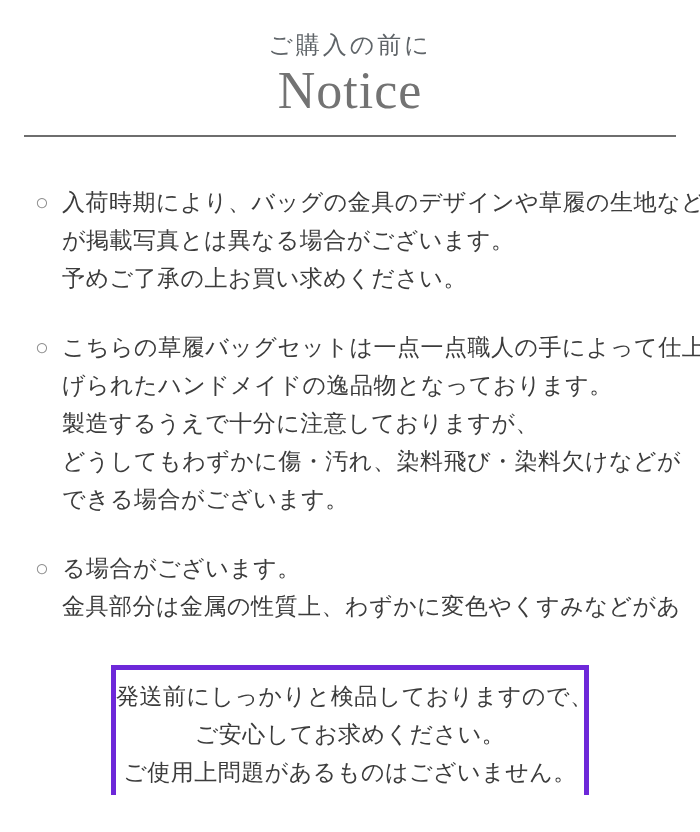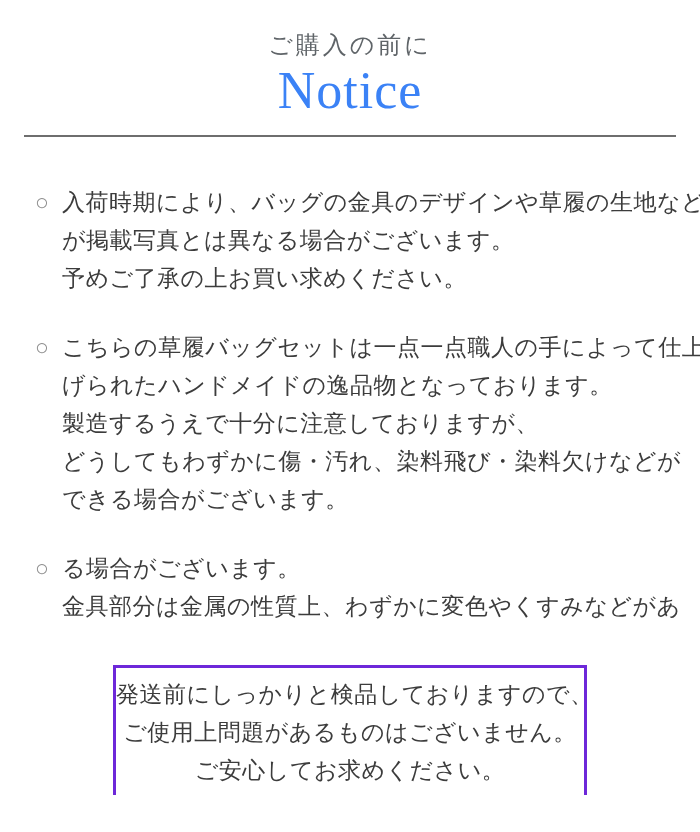--- a/index.html
+++ b/index.html
@@ -25,21 +25,21 @@
     line-height: 28px;
     letter-spacing: 3px;
     color: #5f6468;
   }
   .title {
     font-family: "Liberation Serif", serif;
     font-size: 52px;
     line-height: 56px;
     margin-top: 4px;
     letter-spacing: 1px;
-    color: #3b82f6;
+    color: #737373;
   }
   .divider {
     border: none;
     height: 2px;
     background: #6e6e6e;
     margin: 16px 24px 0 24px;
   }
   .content {
     padding: 46px 0 0 35px;
   }
@@ -61,21 +61,21 @@
   }
   .line {
     font-size: 23px;
     line-height: 38px;
     letter-spacing: 0.5px;
     white-space: nowrap;
   }
   .box {
     width: 468px;
     margin: 40px auto 0 auto;
-    border: 3px solid #6d28d9;
+    border: 5px solid #6d28d9;
     padding: 7px 0 18px 0;
     text-align: center;
     color: #3c3c3c;
   }
   .box .line {
     white-space: nowrap;
   }
 </style>
 </head>
 <body>
@@ -116,17 +116,17 @@
       <div class="lines">
         <div class="line">る場合がございます。</div>
         <div class="line">金具部分は金属の性質上、わずかに変色やくすみなどがあ</div>
       </div>
     </div>
 
   </main>
 
   <div class="box">
     <div class="line">発送前にしっかりと検品しておりますので、</div>
+    <div class="line">ご安心してお求めください。</div>
     <div class="line">ご使用上問題があるものはございません。</div>
-    <div class="line">ご安心してお求めください。</div>
   </div>
 
 </div>
 
 </body></html>

